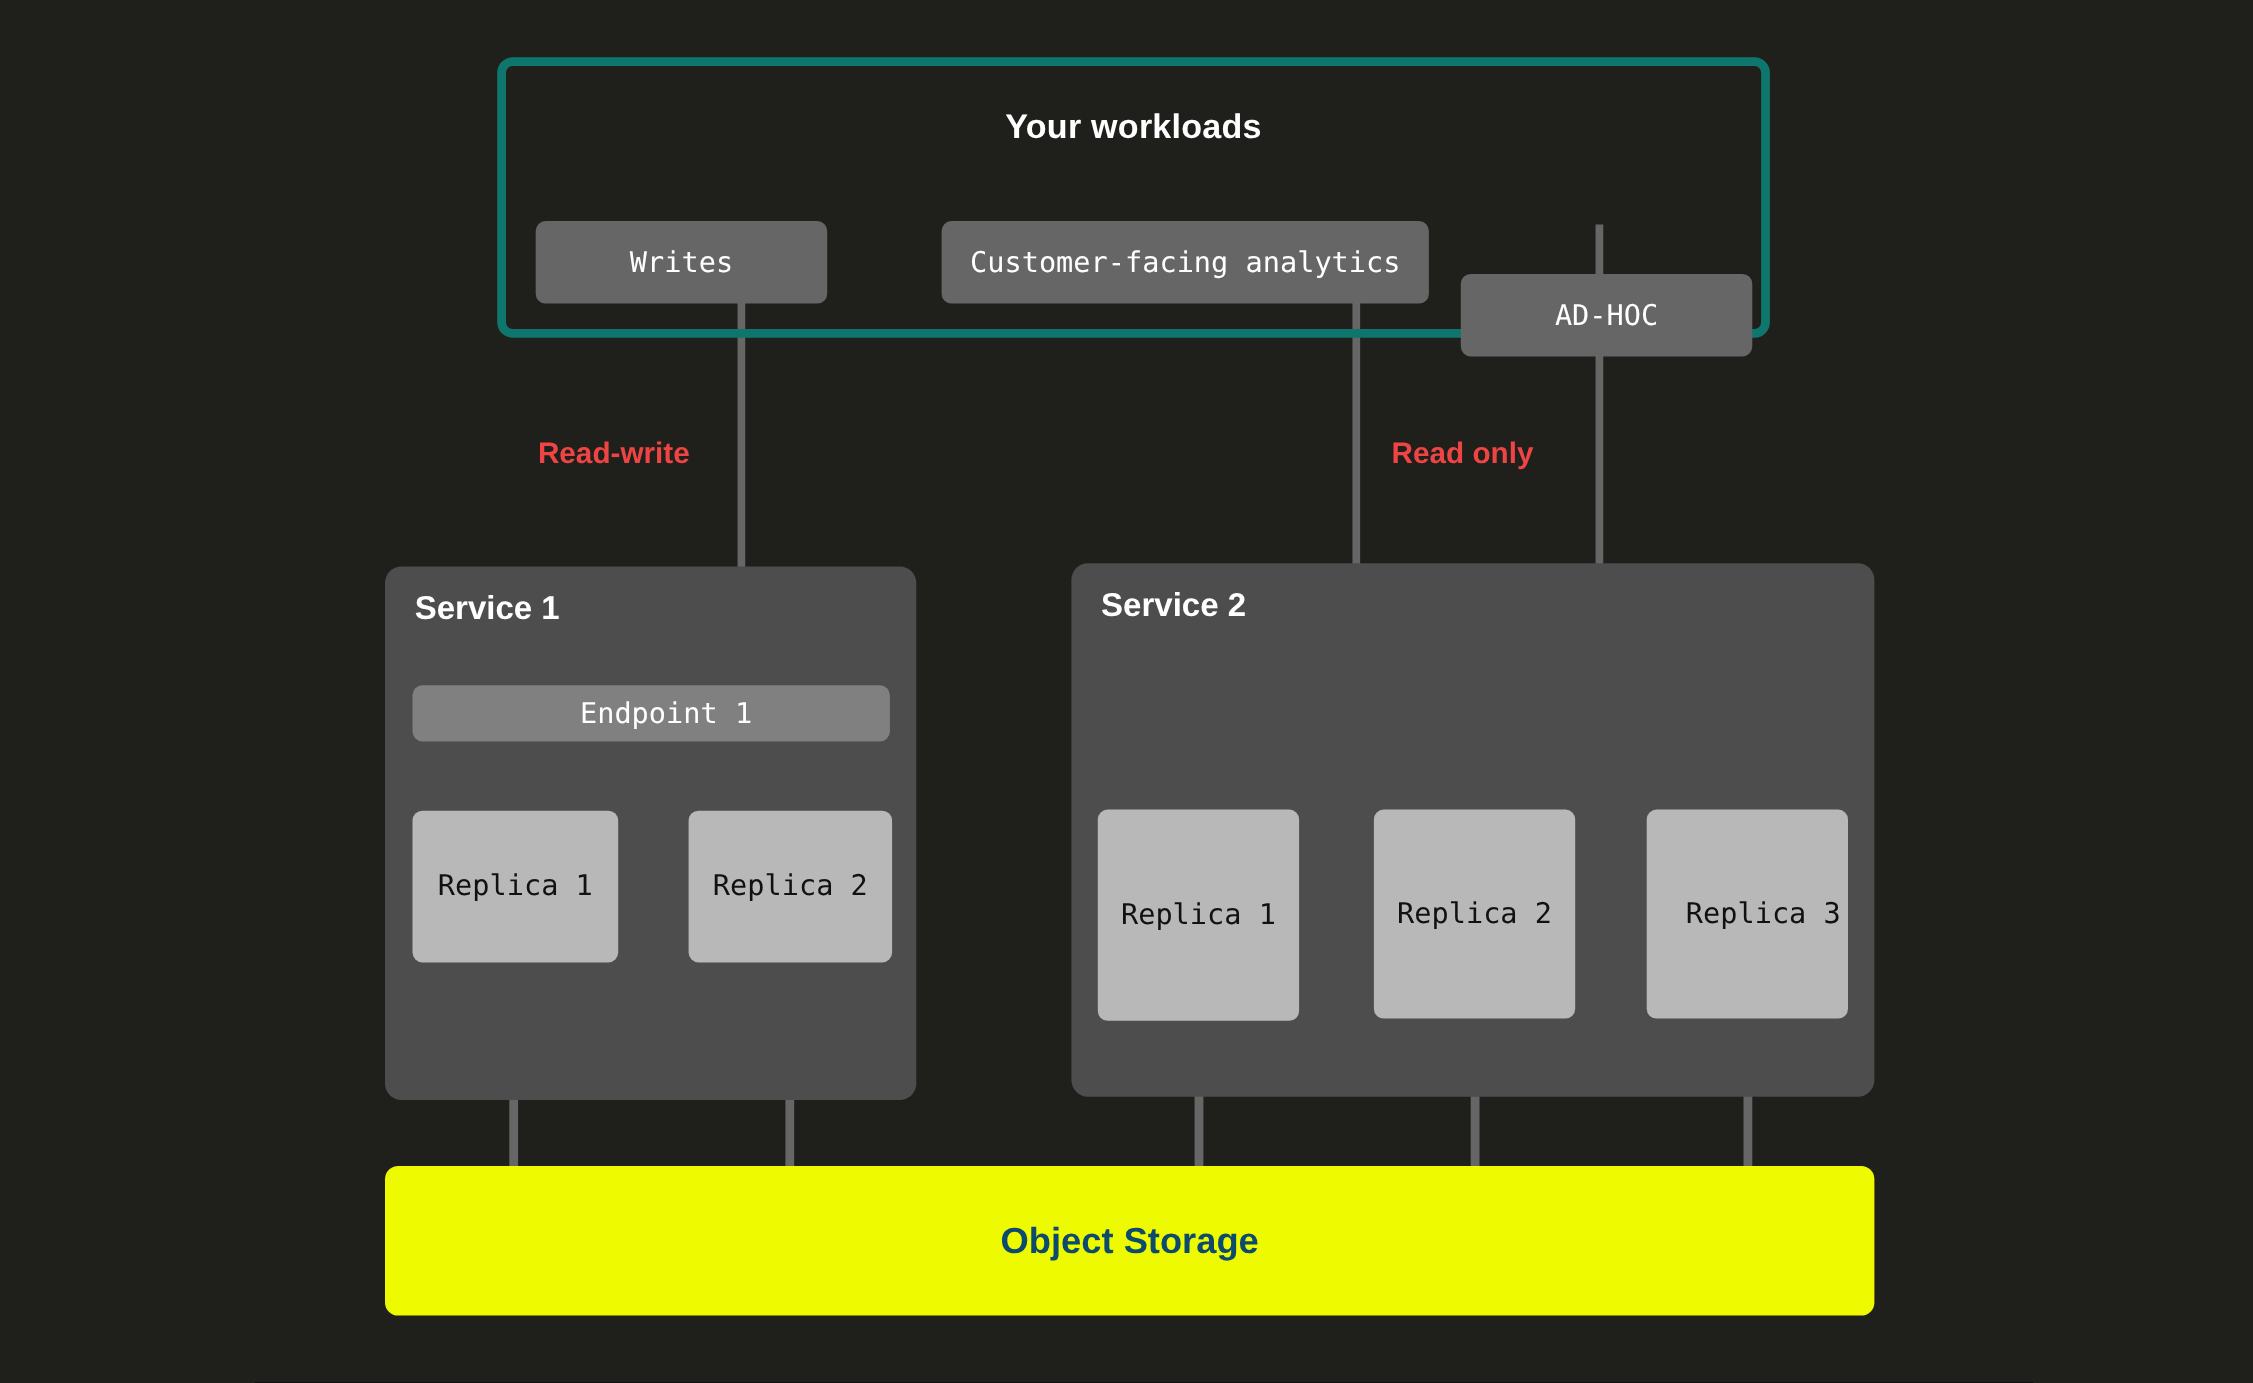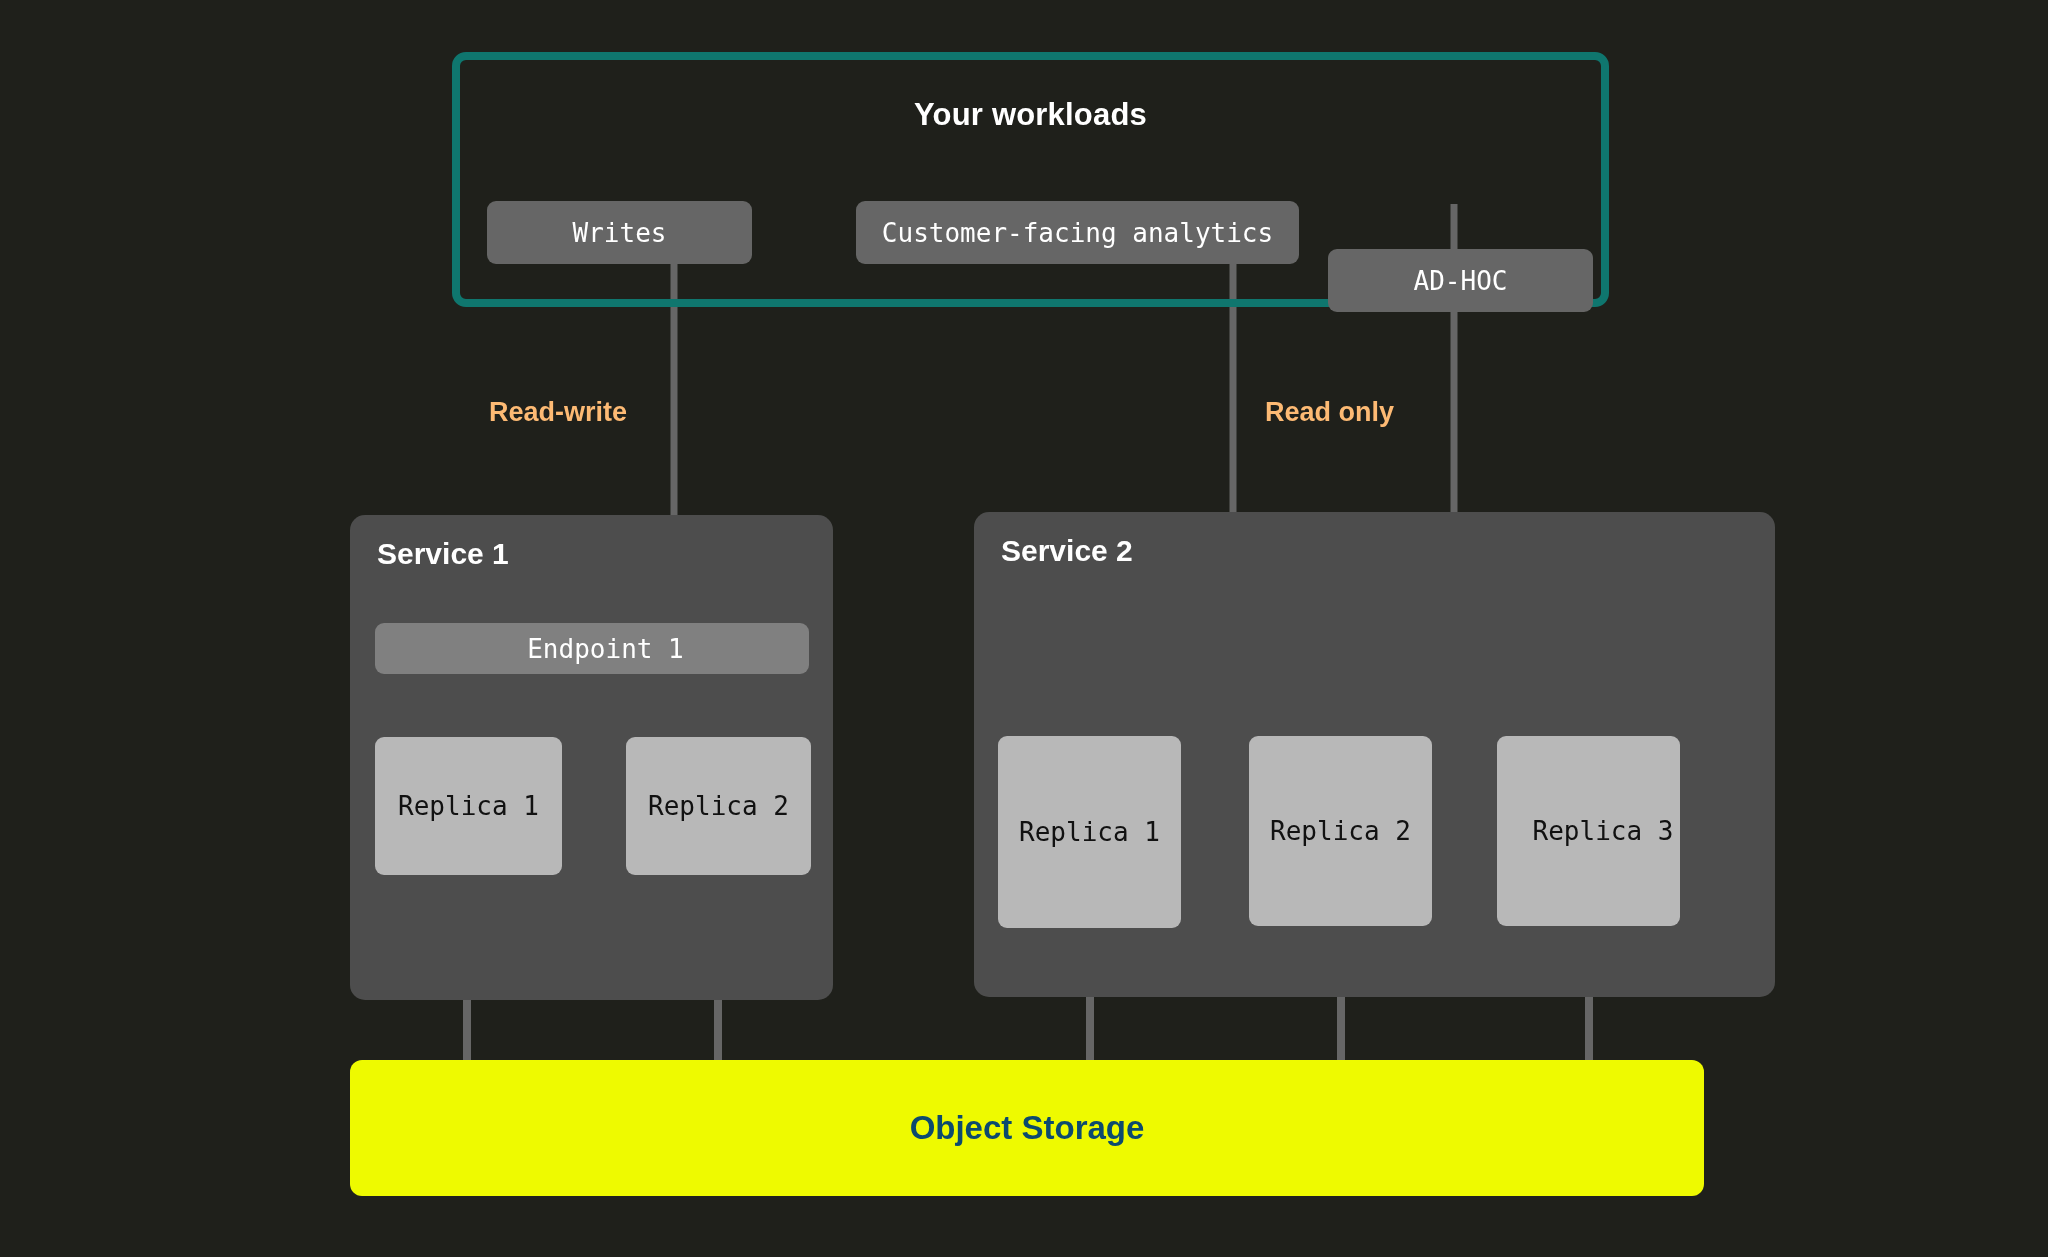--- a/index.html
+++ b/index.html
@@ -57,48 +57,48 @@
   .chip {
     position: absolute;
     background: #666666;
     border-radius: 9px;
     color: #ffffff;
     font-family: "DejaVu Sans Mono", "Liberation Mono", monospace;
     font-size: 26px;
     display: flex;
     align-items: center;
     justify-content: center;
-    height: 63px;
+    height: 75px;
   }
 
   #chip-writes   { left: 27px;  top: 141px; width: 265px; }
   #chip-customer { left: 396px; top: 141px; width: 443px; text-align: right; }
   #chip-adhoc    { left: 868px; top: 141px; width: 265px; margin-top: 48px; }
 
   
   .flow-label {
     position: absolute;
-    color: #fdba74;
+    color: #ef4444;
     font-size: 27px;
     font-weight: bold;
     z-index: 4;
     white-space: nowrap;
   }
   #label-read-write { left: 489px;  top: 397px; }
   #label-read-only  { left: 1265px; top: 397px; }
 
   
   .service-panel {
     position: absolute;
     background: #4d4d4d;
     border-radius: 15px;
     z-index: 2;
   }
   #service-1 { left: 350px;  top: 515px; width: 483px;  height: 485px; }
-  #service-2 { left: 974px;  top: 512px; width: 801px;  height: 485px; }
+  #service-2 { left: 974px;  top: 512px; width: 730px;  height: 485px; }
 
   .service-title {
     position: absolute;
     left: 27px;
     top: 22px;
     color: #ffffff;
     font-size: 30px;
     font-weight: bold;
   }
 

